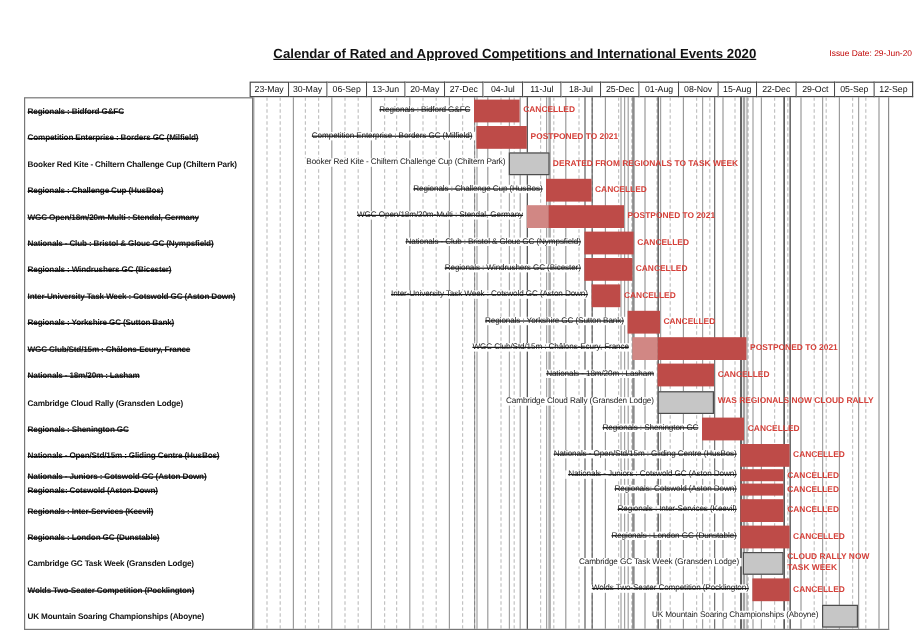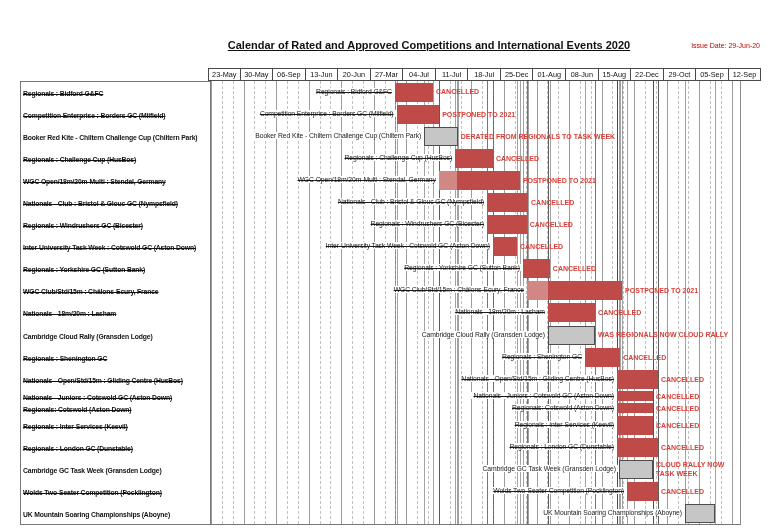--- a/index.html
+++ b/index.html
@@ -41,28 +41,28 @@
 <body>
 
 <div class="page">
   <div class="title">Calendar of Rated and Approved Competitions and International Events 2020</div>
   <div class="issue">Issue Date: 29-Jun-20</div>
   <div id="header">
       <div class="hcell">23-May</div>
       <div class="hcell">30-May</div>
       <div class="hcell">06-Sep</div>
       <div class="hcell">13-Jun</div>
-      <div class="hcell">20-Jun</div>
-      <div class="hcell">27-Mar</div>
+      <div class="hcell">20-May</div>
+      <div class="hcell">27-Dec</div>
       <div class="hcell">04-Jul</div>
       <div class="hcell">11-Jul</div>
       <div class="hcell">18-Jul</div>
       <div class="hcell">25-Dec</div>
       <div class="hcell">01-Aug</div>
-      <div class="hcell">08-Jun</div>
+      <div class="hcell">08-Nov</div>
       <div class="hcell">15-Aug</div>
       <div class="hcell">22-Dec</div>
       <div class="hcell">29-Oct</div>
       <div class="hcell">05-Sep</div>
       <div class="hcell">12-Sep</div>
     </div>
   <div id="body">
       <div class="vline wk" style="left: 0px;"></div>
       <div class="vline dsh" style="left: 10.85px;"></div>
       <div class="vline dsh" style="left: 21.7px;"></div>

